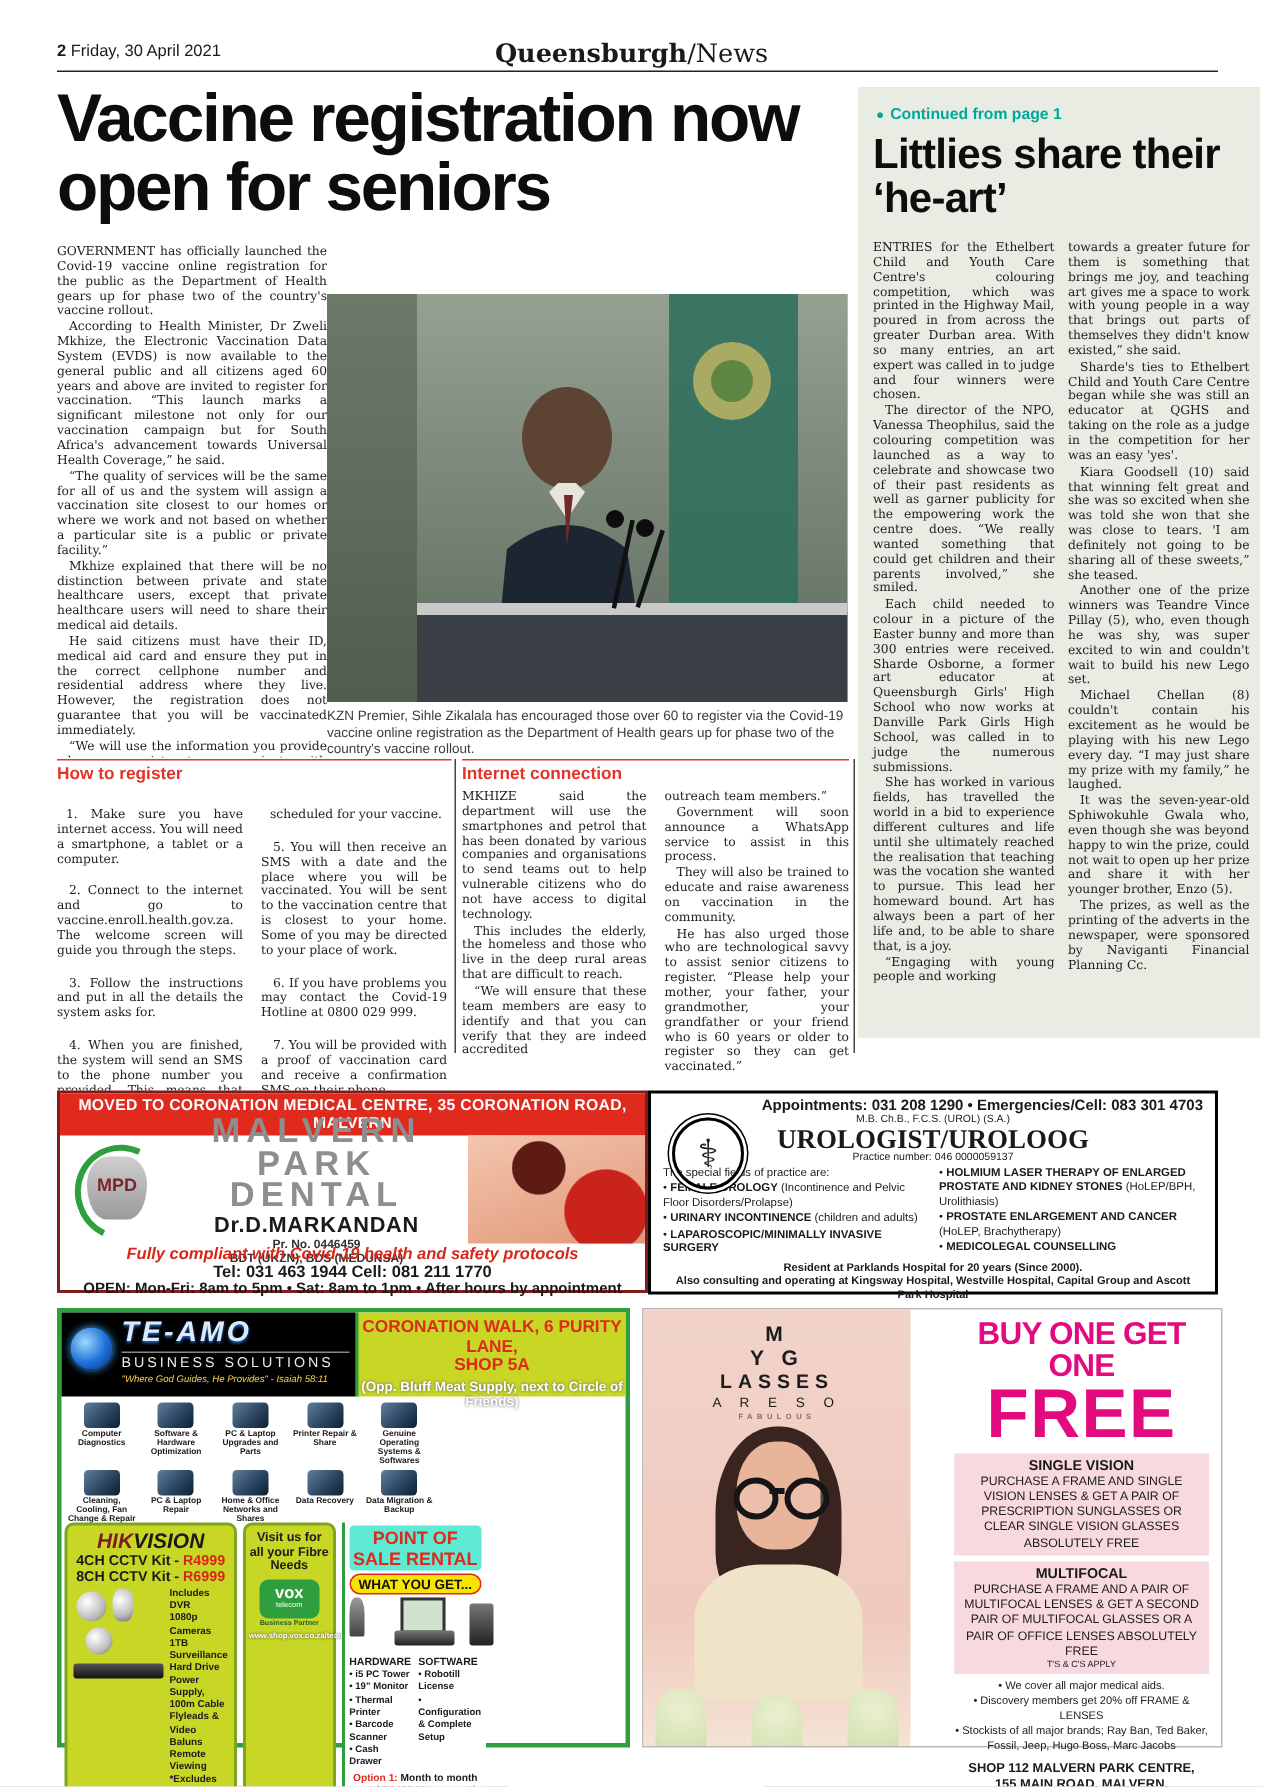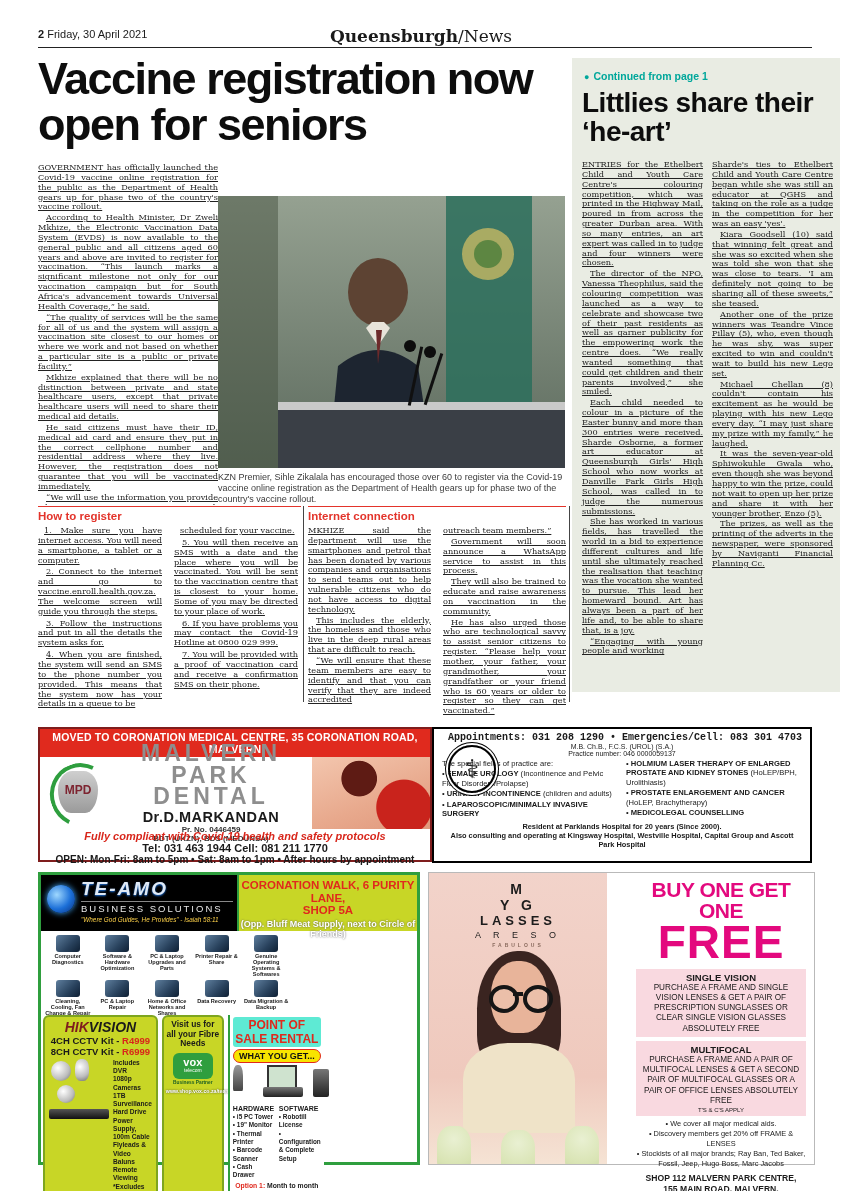--- a/index.html
+++ b/index.html
@@ -11,34 +11,34 @@
   #pg-head{left:38px;top:28px;width:774px;height:18px;font-size:11px;}
   #pg-num{font-weight:bold;}
   #masthead{left:0;top:26px;width:842px;text-align:center;font-family:"DejaVu Serif",serif;font-size:17px;}
   #masthead .mh-b{font-weight:bold;}
   #head-rule{left:38px;top:47px;width:774px;height:0;border-top:1.6px solid #222;}
 
   
   #headline{left:38px;top:56px;width:540px;font-weight:bold;font-size:45px;line-height:1.02;
             letter-spacing:-1.5px;color:#0d0d0d;}
   .bodytext{font-family:"DejaVu Serif",serif;font-size:8.2px;line-height:1.2;color:#222;text-align:justify;}
-  .bodytext p{margin:0 0 1px 0;text-decoration:underline;}
+  .bodytext p{margin:0 0 1px 0;}
   .bodytext p + p{text-indent:8px;}
   #col1{left:38px;top:163px;width:180px;height:342px;overflow:hidden;}
   #photo{left:218px;top:196px;width:347px;height:272px;background:#7e8b7c;}
   #caption{left:218px;top:472px;width:347px;font-size:9px;line-height:1.2;color:#3c3c3c;}
 
   .section{top:506px;height:198px;}
   #howto{left:38px;width:263px;}
   #netcon{left:308px;width:258px;}
   .sec-rule{border-top:1.6px solid #e3342b;margin-bottom:3px;}
   .sec-head{color:#e3342b;font-weight:bold;font-size:11.5px;margin-bottom:4px;}
   .sec-cols{display:flex;gap:12px;}
   .sec-cols .c{width:124px;}
-  .steps p{margin:0 0 2px 0;text-indent:6px;}
+  .steps p{margin:12px 0 2px 0;text-indent:6px;}
   #vrule-1{left:303px;top:506px;width:0;height:196px;border-left:1px solid #444;}
   #vrule-2{left:569px;top:506px;width:0;height:196px;border-left:1px solid #444;}
 
   
   #sidebar{left:572px;top:58px;width:268px;height:634px;background:#e9ece3;padding:0;}
   #continued{left:584px;top:70px;font-size:10.5px;font-weight:bold;color:#00a79b;}
   #continued .dot{font-size:9px;margin-right:4px;}
   #side-headline{left:582px;top:88px;width:250px;font-weight:bold;font-size:28px;line-height:1.05;
                  letter-spacing:-0.5px;color:#0d0d0d;}
   #side-cols{left:582px;top:160px;width:251px;display:flex;gap:9px;}
@@ -60,21 +60,21 @@
   #dental-photo{width:118px;height:72px;flex:0 0 auto;position:relative;overflow:hidden;
      background:radial-gradient(circle at 78% 70%, #c9231c 0 26%, transparent 27%),
                 radial-gradient(circle at 40% 30%, #5e1b14 0 20%, transparent 21%),
                 radial-gradient(ellipse at 42% 34%, #ffffff 0 12%, transparent 13%),
                 linear-gradient(160deg,#f3c6ae,#e8a98d 60%,#e0987c);}
   #dental-covid{color:#d8261b;font-weight:bold;font-style:italic;font-size:11px;text-align:center;margin-top:1px;}
   #dental-tel{font-weight:bold;font-size:11px;text-align:center;}
   #dental-open{font-weight:bold;font-size:10px;text-align:center;}
 
   #uro{left:432px;top:727px;width:380px;height:136px;border:2.5px solid #000;background:#fff;padding:3px 8px;box-sizing:border-box;}
-  #uro-appt{text-align:right;font-family:Liberation Mono, monospace;font-weight:bold;font-size:10px;}
+  #uro-appt{text-align:right;font-family:Liberation Sans, sans-serif;font-weight:bold;font-size:10px;}
   #uro-seal{position:absolute;left:14px;top:16px;width:44px;height:44px;border:2px solid #000;border-radius:50%;
             display:flex;align-items:center;justify-content:center;font-size:26px;box-shadow:0 0 0 2px #fff,0 0 0 3px #000;}
   #uro-name{text-align:center;font-family:"Liberation Serif",serif;font-weight:bold;font-size:25px;line-height:1;margin-top:1px;}
   #uro-deg{text-align:center;font-size:7px;color:#222;}
   #uro-title{text-align:center;font-family:"Liberation Serif",serif;font-weight:bold;font-size:18px;line-height:1;}
   #uro-prac{text-align:center;font-size:7px;color:#222;margin-bottom:2px;}
   #uro-cols{display:flex;gap:8px;font-size:7.6px;line-height:1.25;}
   #uro-cols .uc{width:50%;}
   #uro-intro{margin:0 0 1px 0;}
   .ubullet{margin:0 0 1px 0;}
@@ -268,20 +268,21 @@
   <div class="abs" id="side-headline">Littlies share their ‘he-art’</div>
   <div class="abs" id="side-cols">
     <div class="c bodytext">
         <p>ENTRIES for the Ethelbert Child and Youth Care Centre's colouring competition, which was printed in the Highway Mail, poured in from across the greater Durban area. With so many entries, an art expert was called in to judge and four winners were chosen.</p>
         <p>The director of the NPO, Vanessa Theophilus, said the colouring competition was launched as a way to celebrate and showcase two of their past residents as well as garner publicity for the empowering work the centre does. “We really wanted something that could get children and their parents involved,” she smiled.</p>
         <p>Each child needed to colour in a picture of the Easter bunny and more than 300 entries were received. Sharde Osborne, a former art educator at Queensburgh Girls' High School who now works at Danville Park Girls High School, was called in to judge the numerous submissions.</p>
         <p>She has worked in various fields, has travelled the world in a bid to experience different cultures and life until she ultimately reached the realisation that teaching was the vocation she wanted to pursue. This lead her homeward bound. Art has always been a part of her life and, to be able to share that, is a joy.</p>
         <p>“Engaging with young people and working</p>
       </div>
     <div class="c bodytext">
+        <p>towards a greater future for them is something that brings me joy, and teaching art gives me a space to work with young people in a way that brings out parts of themselves they didn't know existed,” she said.</p>
         <p>Sharde's ties to Ethelbert Child and Youth Care Centre began while she was still an educator at QGHS and taking on the role as a judge in the competition for her was an easy 'yes'.</p>
         <p>Kiara Goodsell (10) said that winning felt great and she was so excited when she was told she won that she was close to tears. 'I am definitely not going to be sharing all of these sweets,” she teased.</p>
         <p>Another one of the prize winners was Teandre Vince Pillay (5), who, even though he was shy, was super excited to win and couldn't wait to build his new Lego set.</p>
         <p>Michael Chellan (8) couldn't contain his excitement as he would be playing with his new Lego every day. “I may just share my prize with my family,” he laughed.</p>
         <p>It was the seven-year-old Sphiwokuhle Gwala who, even though she was beyond happy to win the prize, could not wait to open up her prize and share it with her younger brother, Enzo (5).</p>
         <p>The prizes, as well as the printing of the adverts in the newspaper, were sponsored by Naviganti Financial Planning Cc.</p>
       </div>
   </div>
 
   <div class="abs" id="dental">
@@ -303,20 +304,21 @@
     </div>
     <div id="dental-covid">Fully compliant with Covid-19 health and safety protocols</div>
     <div id="dental-tel">Tel: 031 463 1944 Cell: 081 211 1770</div>
     <div id="dental-open">OPEN: Mon-Fri: 8am to 5pm  •  Sat: 8am to 1pm  • After hours by appointment</div>
   </div>
 
   <div class="abs" id="uro">
     <div id="uro-appt">Appointments: 031 208 1290 • Emergencies/Cell: 083 301 4703</div>
     <div id="uro-seal">⚕</div>
     <div id="uro-deg">M.B. Ch.B., F.C.S. (UROL) (S.A.)</div>
+    <div id="uro-title">UROLOGIST/UROLOOG</div>
     <div id="uro-prac">Practice number: 046 0000059137</div>
     <div id="uro-cols">
       <div class="uc">
         <p id="uro-intro">The special fields of practice are:</p>
         <div>
             <div class="ubullet"><span class="ub-dot">• </span><span class="ub-b">FEMALE UROLOGY</span><span> (Incontinence and Pelvic Floor Disorders/Prolapse)</span></div>
             <div class="ubullet"><span class="ub-dot">• </span><span class="ub-b">URINARY INCONTINENCE</span><span> (children and adults)</span></div>
             <div class="ubullet"><span class="ub-dot">• </span><span class="ub-b">LAPAROSCOPIC/MINIMALLY INVASIVE SURGERY</span><span></span></div>
           </div>
       </div>

